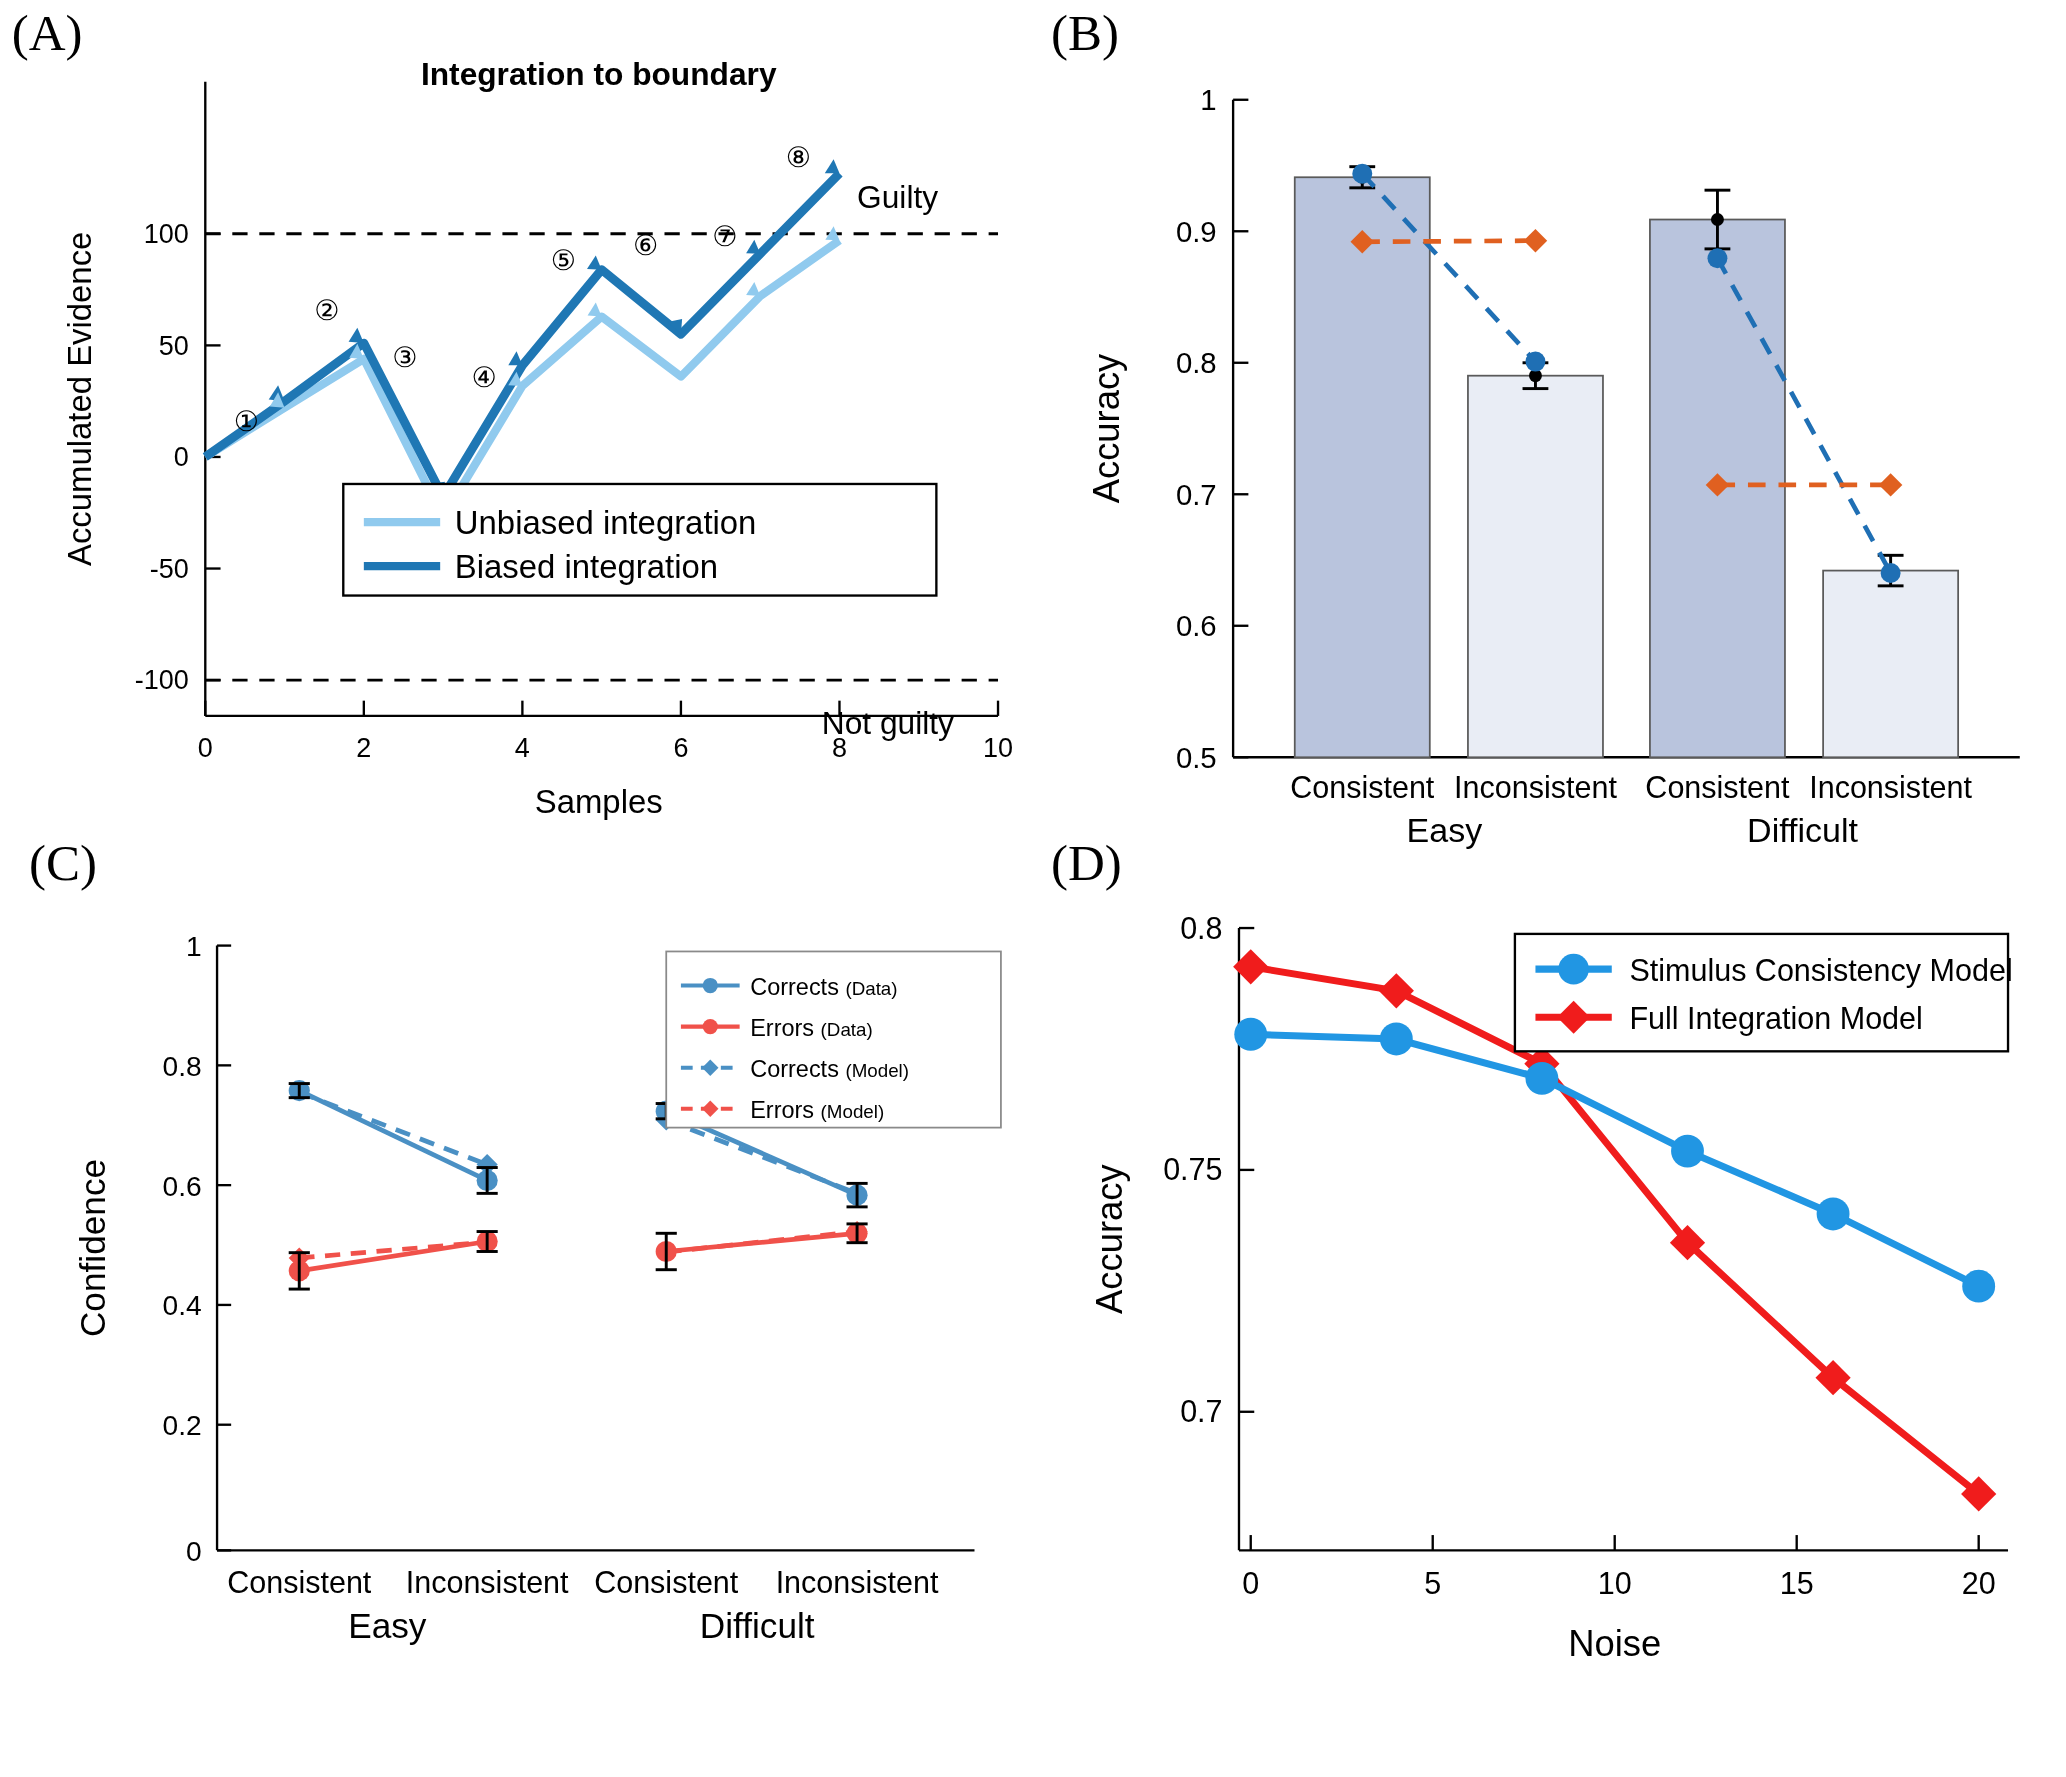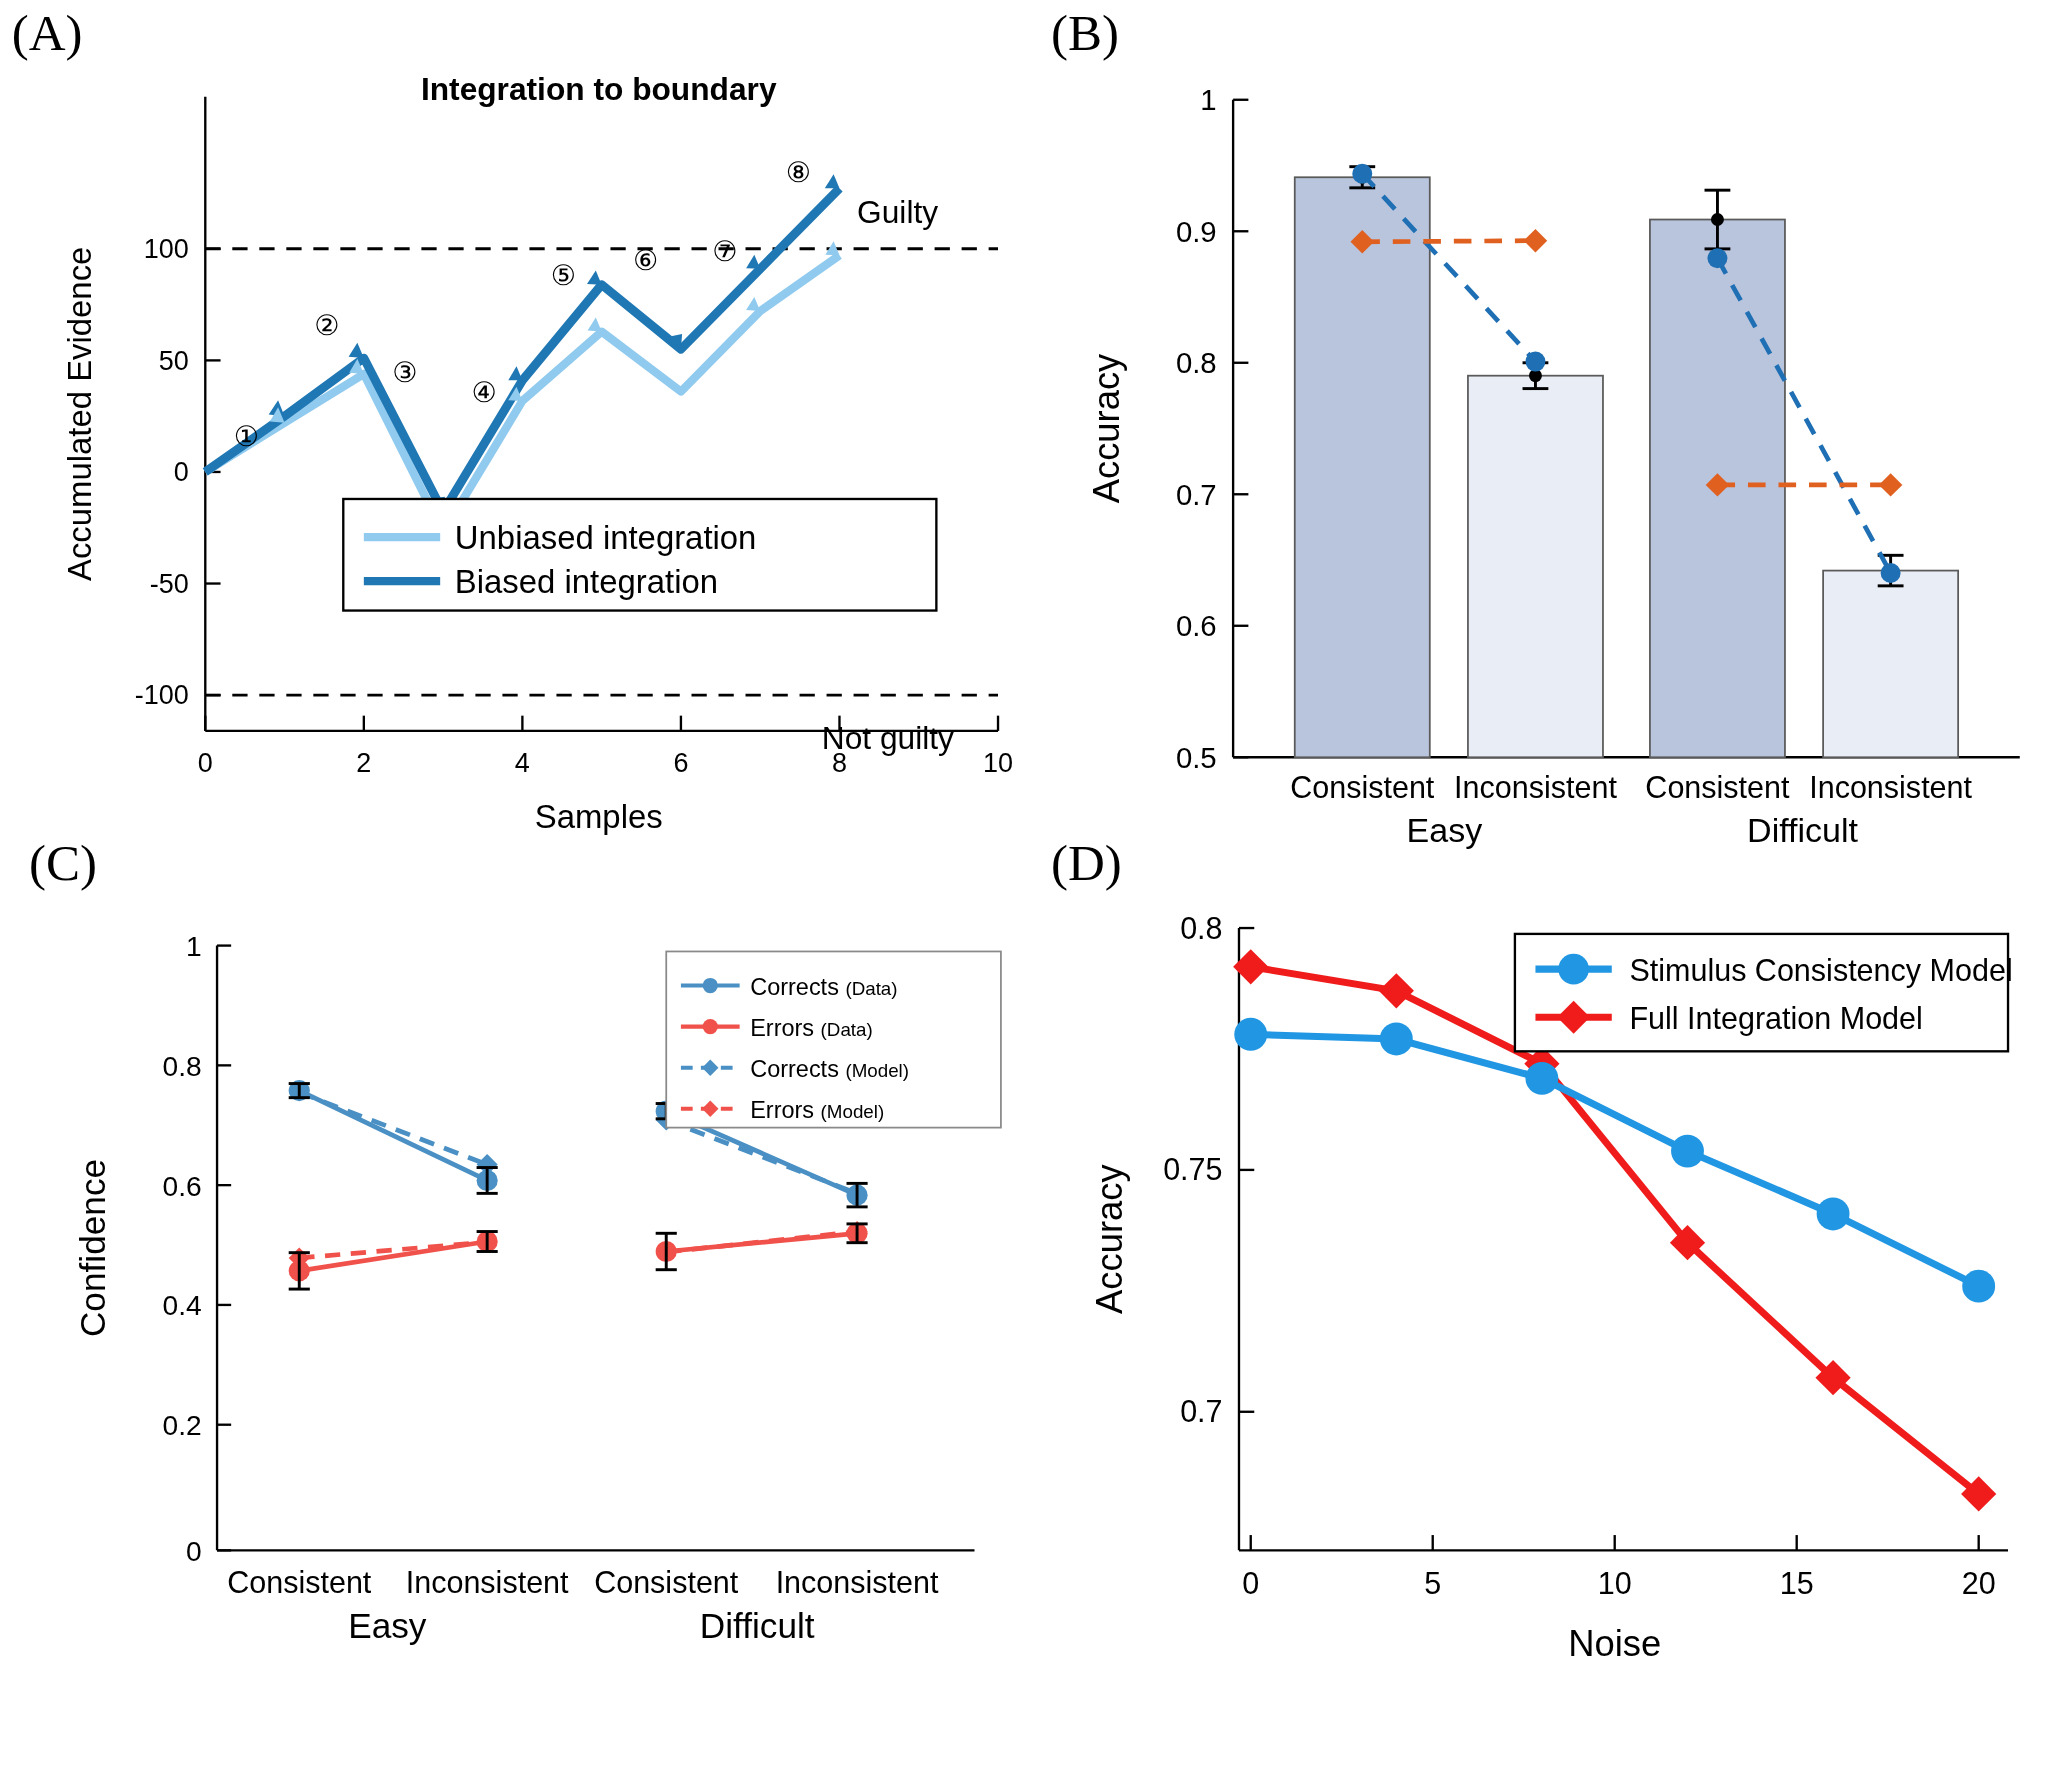--- a/index.html
+++ b/index.html
@@ -7,21 +7,21 @@
   .panel{position:absolute;}
   .panel-label{position:absolute;font-size:51px;font-family:"Liberation Serif",serif;color:#000;}
   svg{display:block;}
   text{font-family:"Liberation Sans",sans-serif;fill:#000;}
   .ttl{font-weight:bold;}
 </style>
 </head>
 <body>
 
 <div class="panel-label" style="left:11.7px;top:3.5px;">(A)</div>
-<div class="panel" style="left:35px;top:35px;width:1010px;height:834px;">
+<div class="panel" style="left:35px;top:20px;width:1010px;height:834px;">
 <svg width="1010" height="834" viewBox="0 0 1720 1420">
 
   <text class="ttl" x="960" y="110" font-size="54" text-anchor="middle">Integration to boundary</text>
 
   <line x1="290" y1="105" x2="290" y2="1185" stroke="#000" stroke-width="4"></line>
   <line x1="290" y1="1185" x2="1640" y2="1185" stroke="#000" stroke-width="4"></line>
 
   <g font-size="46" text-anchor="end">
     <text x="262" y="380">100</text>
     <text x="262" y="570">50</text>

